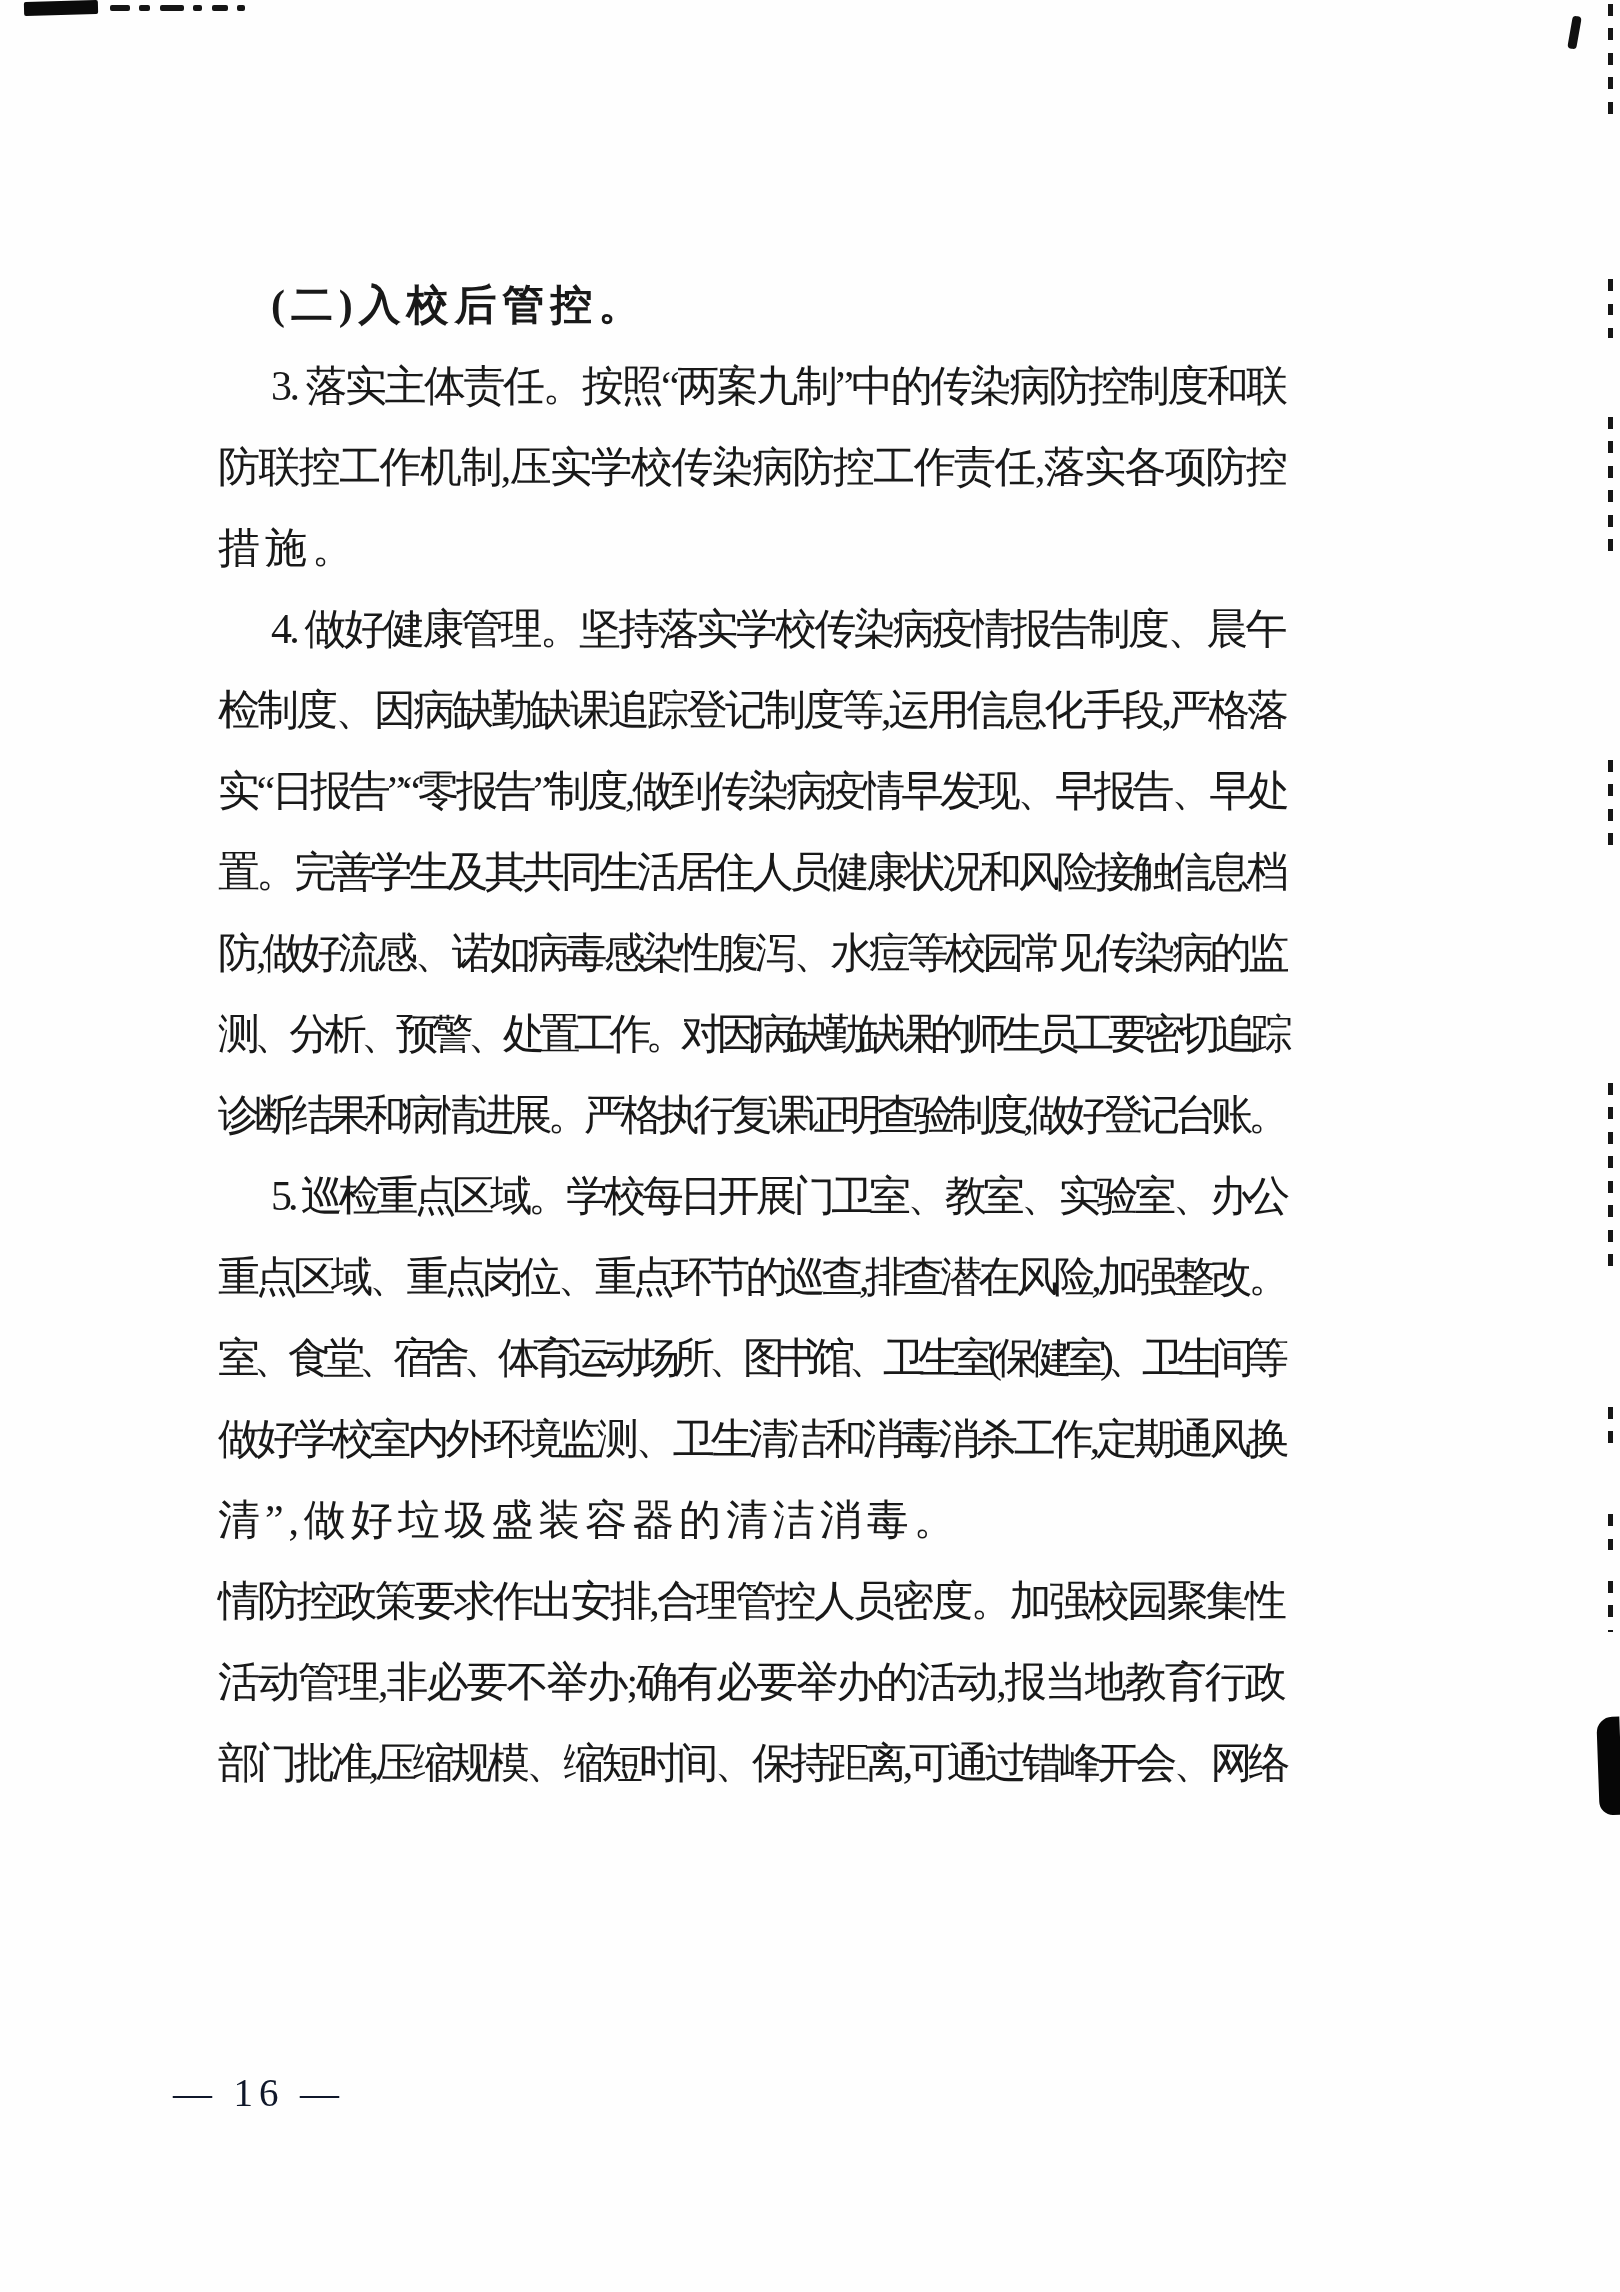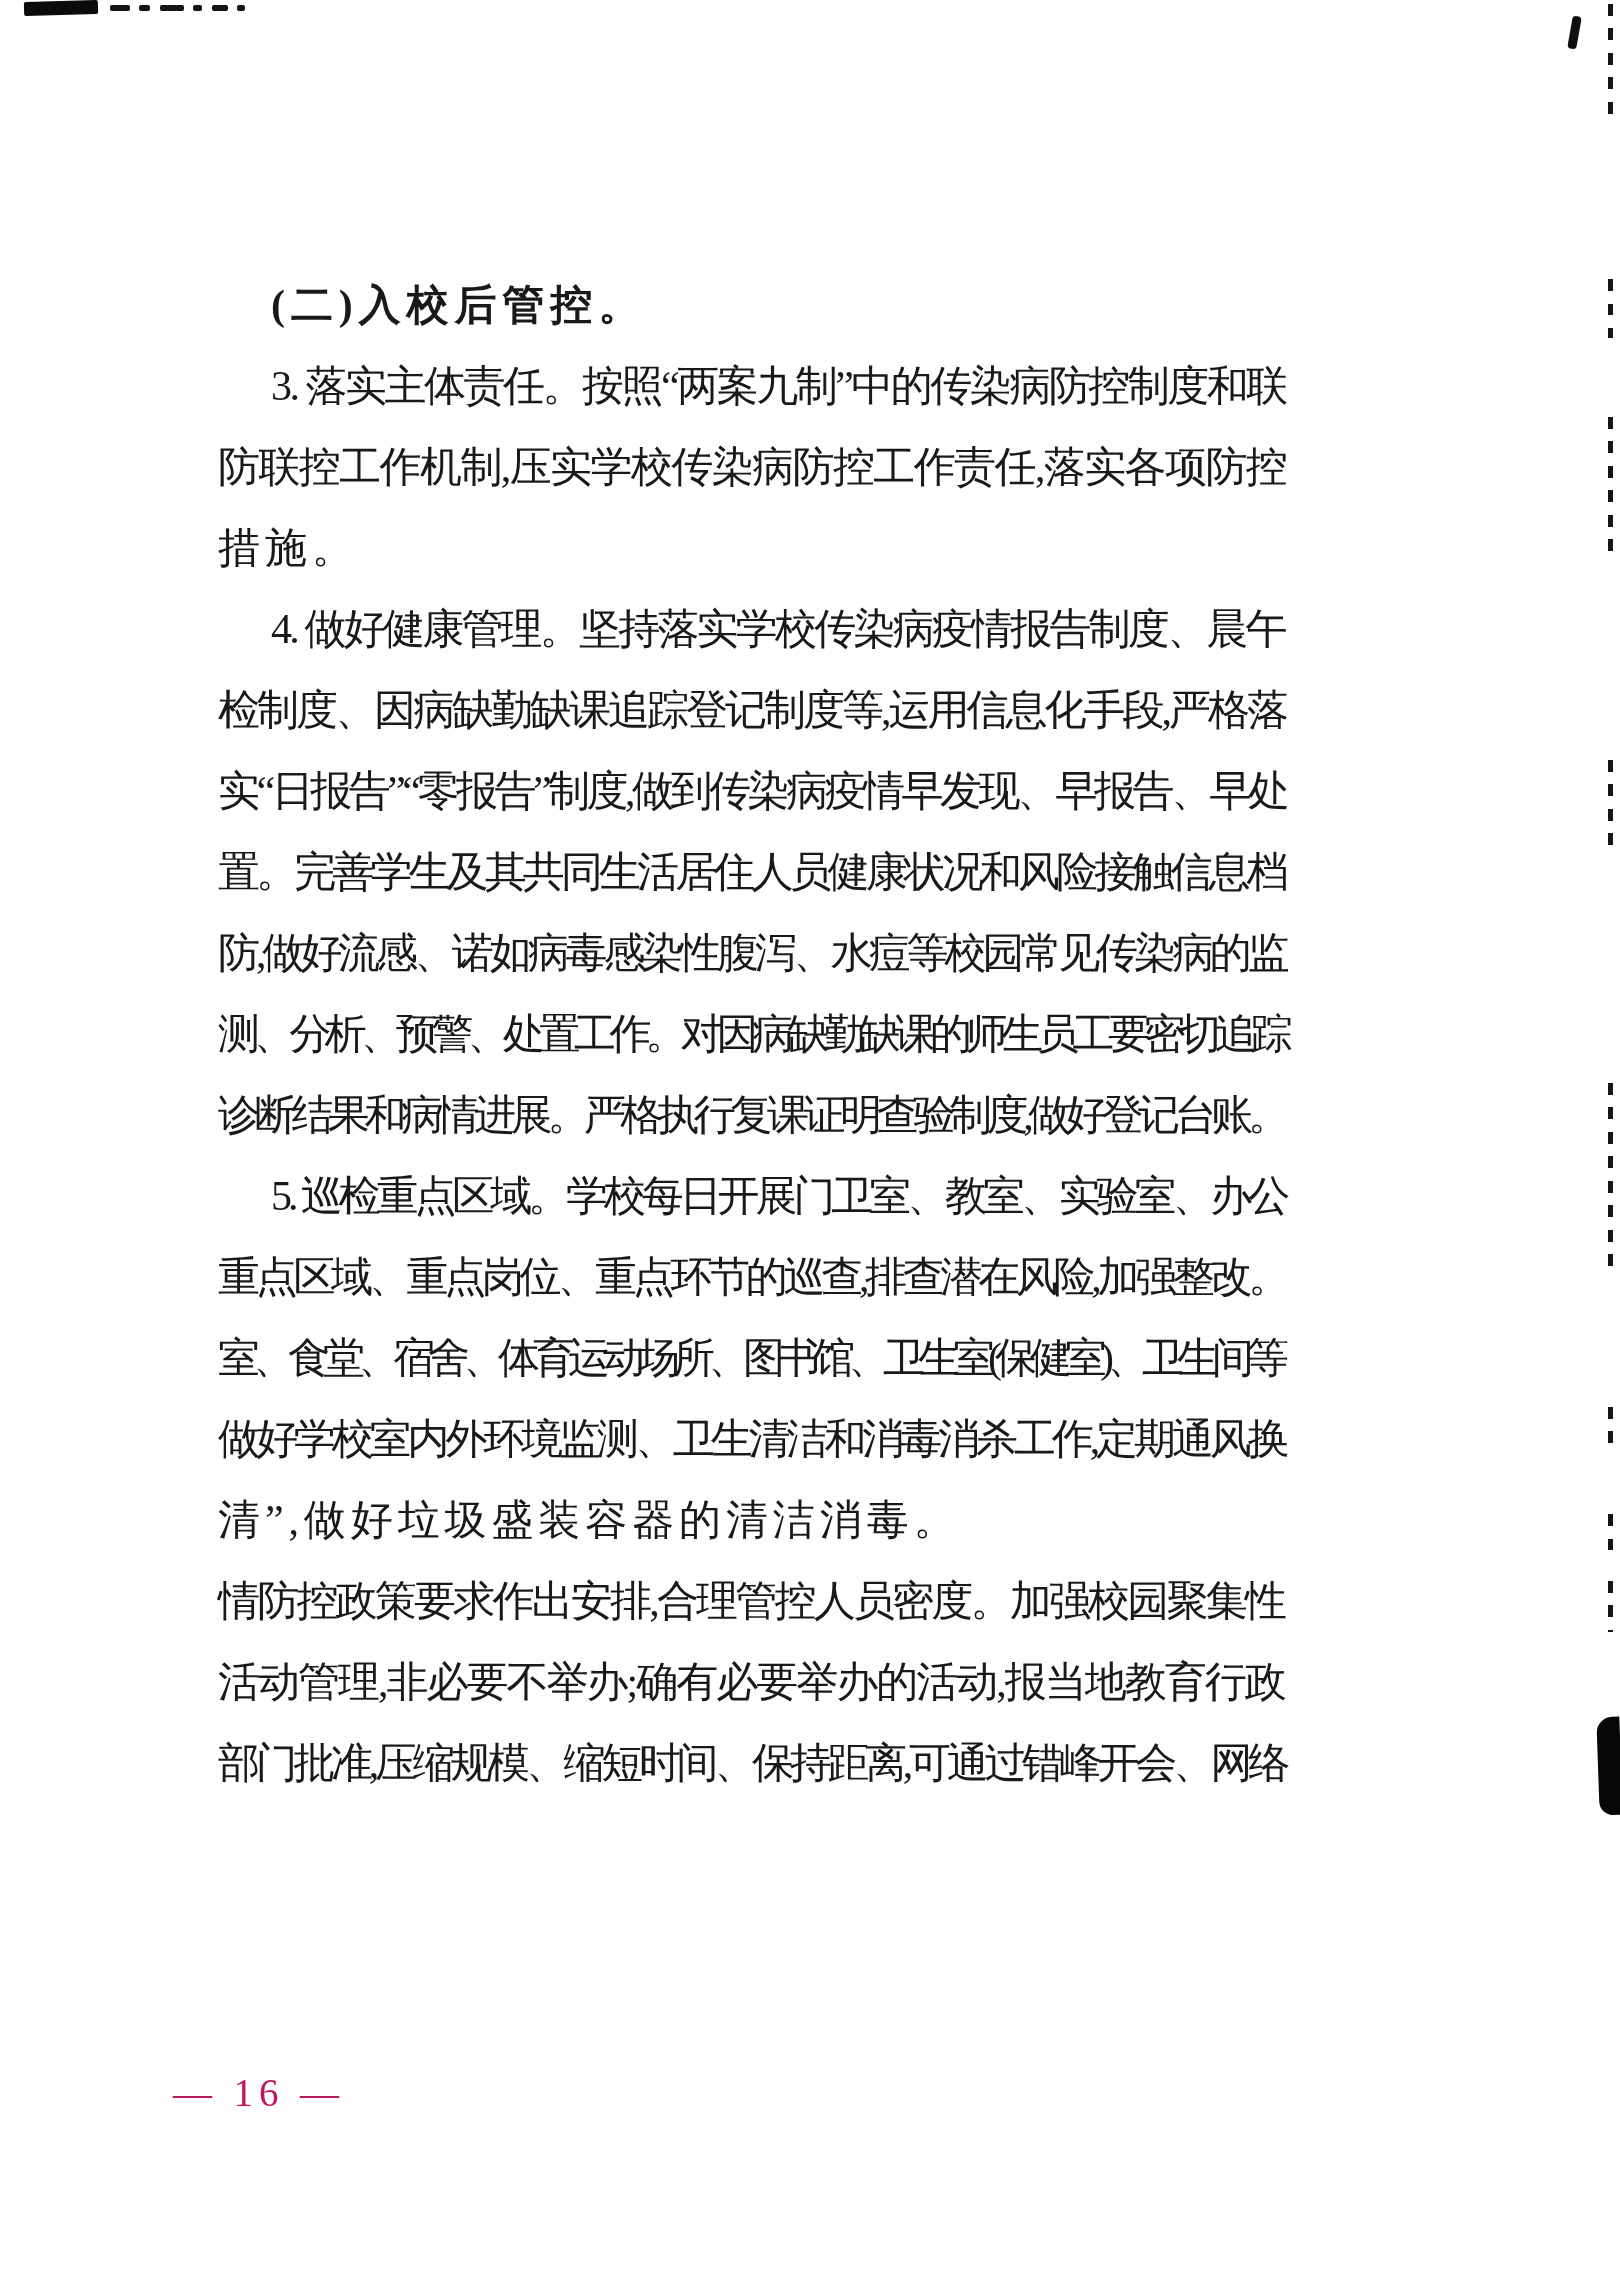--- a/index.html
+++ b/index.html
@@ -30,21 +30,21 @@
   }
   .line.indent { padding-left: 53px; }
   .line.heading span { font-weight: bold; letter-spacing: 5.9px; }
   .line span { letter-spacing: 4.9px; }
   .page-number {
     position: absolute;
     left: 173px;
     top: 2070px;
     font-size: 39px;
     letter-spacing: 5.9px;
-    color: #be185d;
+    color: #0f172a;
   }
   
   .tl-solid {
     position: absolute; left: 23.5px; top: 1px;
     width: 74px; height: 13.7px; background: #0b0b0b;
     transform: rotate(-1.5deg); border-radius: 2px;
   }
   .tl-dash { position: absolute; top: 4.9px; height: 5.9px; background: #151515; border-radius: 2px; }
   .tr-tick {
     position: absolute; left: 1570px; top: 15.7px;

